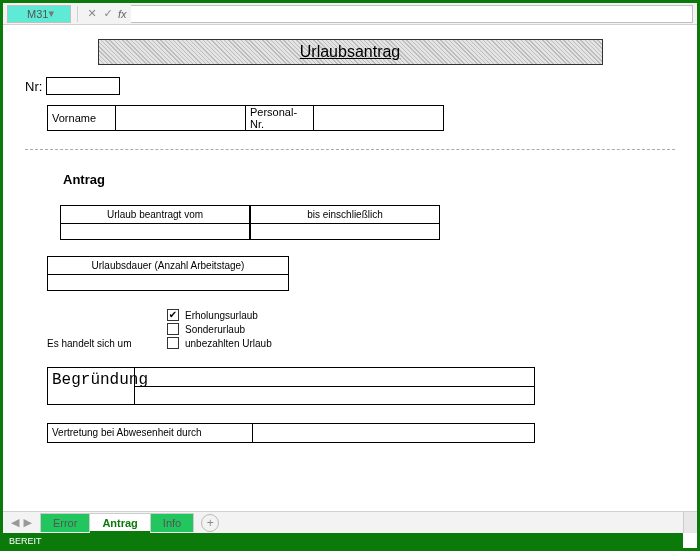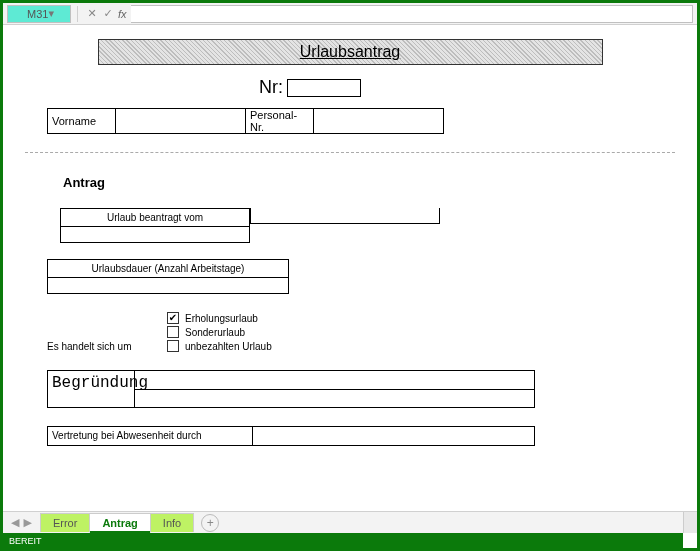--- a/index.html
+++ b/index.html
@@ -17,21 +17,21 @@
     .fx-label { margin: 0 4px 0 2px; font-style: italic; color: #666; }
     .fx-input { flex: 1; height: 18px; background: #fff; border: 1px solid #c0c0c0; border-left: none; }
 
     
     .sheet { position: relative; width: 100%; height: 492px; background: #fff; overflow: hidden; }
     .content { position: absolute; left: 0; top: 0; width: 690px; padding: 10px 18px 0 22px; font-size: 11px; color: #000; }
 
     .title-band { margin: 4px auto 12px auto; width: 505px; height: 26px; background: repeating-linear-gradient(45deg,#bdbdbd,#bdbdbd 1px,#e4e4e4 1px,#e4e4e4 3px); border: 1px solid #333; display: flex; align-items: center; justify-content: center; }
     .title-band span { font-weight: normal; font-size: 16px; text-decoration: underline; }
 
-    .nr-row { display: flex; justify-content: center; align-items: center; margin: 6px 80px 10px 0; font-size: 18px; }
+    .nr-row { display: flex; justify-content: flex-start; align-items: center; margin: 6px 80px 10px 0; font-size: 13px; }
     .nr-row .nr-box { width: 74px; height: 18px; border: 1px solid #000; margin-left: 4px; }
 
     table.info { border-collapse: collapse; margin-left: 22px; }
     table.info td { border: 1px solid #000; height: 16px; padding: 0 4px; font-size: 11px; }
     table.info td.lab { width: 68px; }
     table.info td.val { width: 130px; }
 
     .dashed { border: none; border-top: 1px dashed #aaa; margin: 18px 0 0 0; }
 
     .antrag-h { font-weight: bold; font-size: 13px; margin: 22px 0 18px 38px; }
@@ -55,21 +55,21 @@
     .begr .barea { border: 1px solid #000; border-left: none; width: 400px; height: 38px; position: relative; }
     .begr .barea::after { content: ""; position: absolute; left: 0; right: 0; top: 50%; border-top: 1px solid #000; }
 
     .vert { margin: 18px 0 0 22px; display: flex; }
     .vert .vlab { border: 1px solid #000; width: 206px; padding: 3px 4px; font-size: 10px; }
     .vert .vval { border: 1px solid #000; border-left: none; width: 282px; height: 20px; }
 
     
     .tabs-row { position: absolute; left: 3px; right: 3px; bottom: 18px; height: 22px; background: #f3f3f3; border-top: 1px solid #d0d0d0; display: flex; align-items: center; font-size: 11px; }
     .tabs-nav { display: flex; gap: 4px; padding: 0 8px; color: #999; }
-    .tab { padding: 3px 12px; border: 1px solid #ccc; border-bottom: none; background: #bef264; color: #555; margin-right: -1px; }
+    .tab { padding: 3px 12px; border: 1px solid #ccc; border-bottom: none; background: #22c55e; color: #555; margin-right: -1px; }
     .tab.active { background: #fff; color: #0b7a0b; border-bottom: 1px solid #fff; font-weight: bold; position: relative; }
     .tab.active::after { content: ""; position: absolute; left: 0; right: 0; bottom: -1px; height: 2px; background: #0b7a0b; }
     .add-tab { width: 18px; height: 18px; border: 1px solid #bbb; border-radius: 50%; margin-left: 8px; display: inline-flex; align-items: center; justify-content: center; color: #888; font-size: 12px; }
     .scroll-right { margin-left: auto; width: 14px; height: 100%; background: #e8e8e8; border-left: 1px solid #ccc; }
 
     
     .status-bar { position: absolute; left: 3px; right: 17px; bottom: 3px; height: 15px; background: #0b7a0b; color: #fff; font-size: 9px; display: flex; align-items: center; padding: 0 6px; }
   </style>
 </head>
 <body>
@@ -112,20 +112,21 @@
     <hr class="dashed">
 
     <div class="antrag-h">Antrag</div>
 
     <div class="pair-row">
       <div class="field-block">
         <div class="fb-label">Urlaub beantragt vom</div>
         <div class="fb-input"></div>
       </div>
       <div class="field-block">
+        <div class="fb-label">bis einschließlich</div>
         <div class="fb-input"></div>
       </div>
     </div>
 
     <div class="single-block field-block wide">
       <div class="fb-label">Urlaubsdauer (Anzahl Arbeitstage)</div>
       <div class="fb-input"></div>
     </div>
 
     <div class="es-row">

